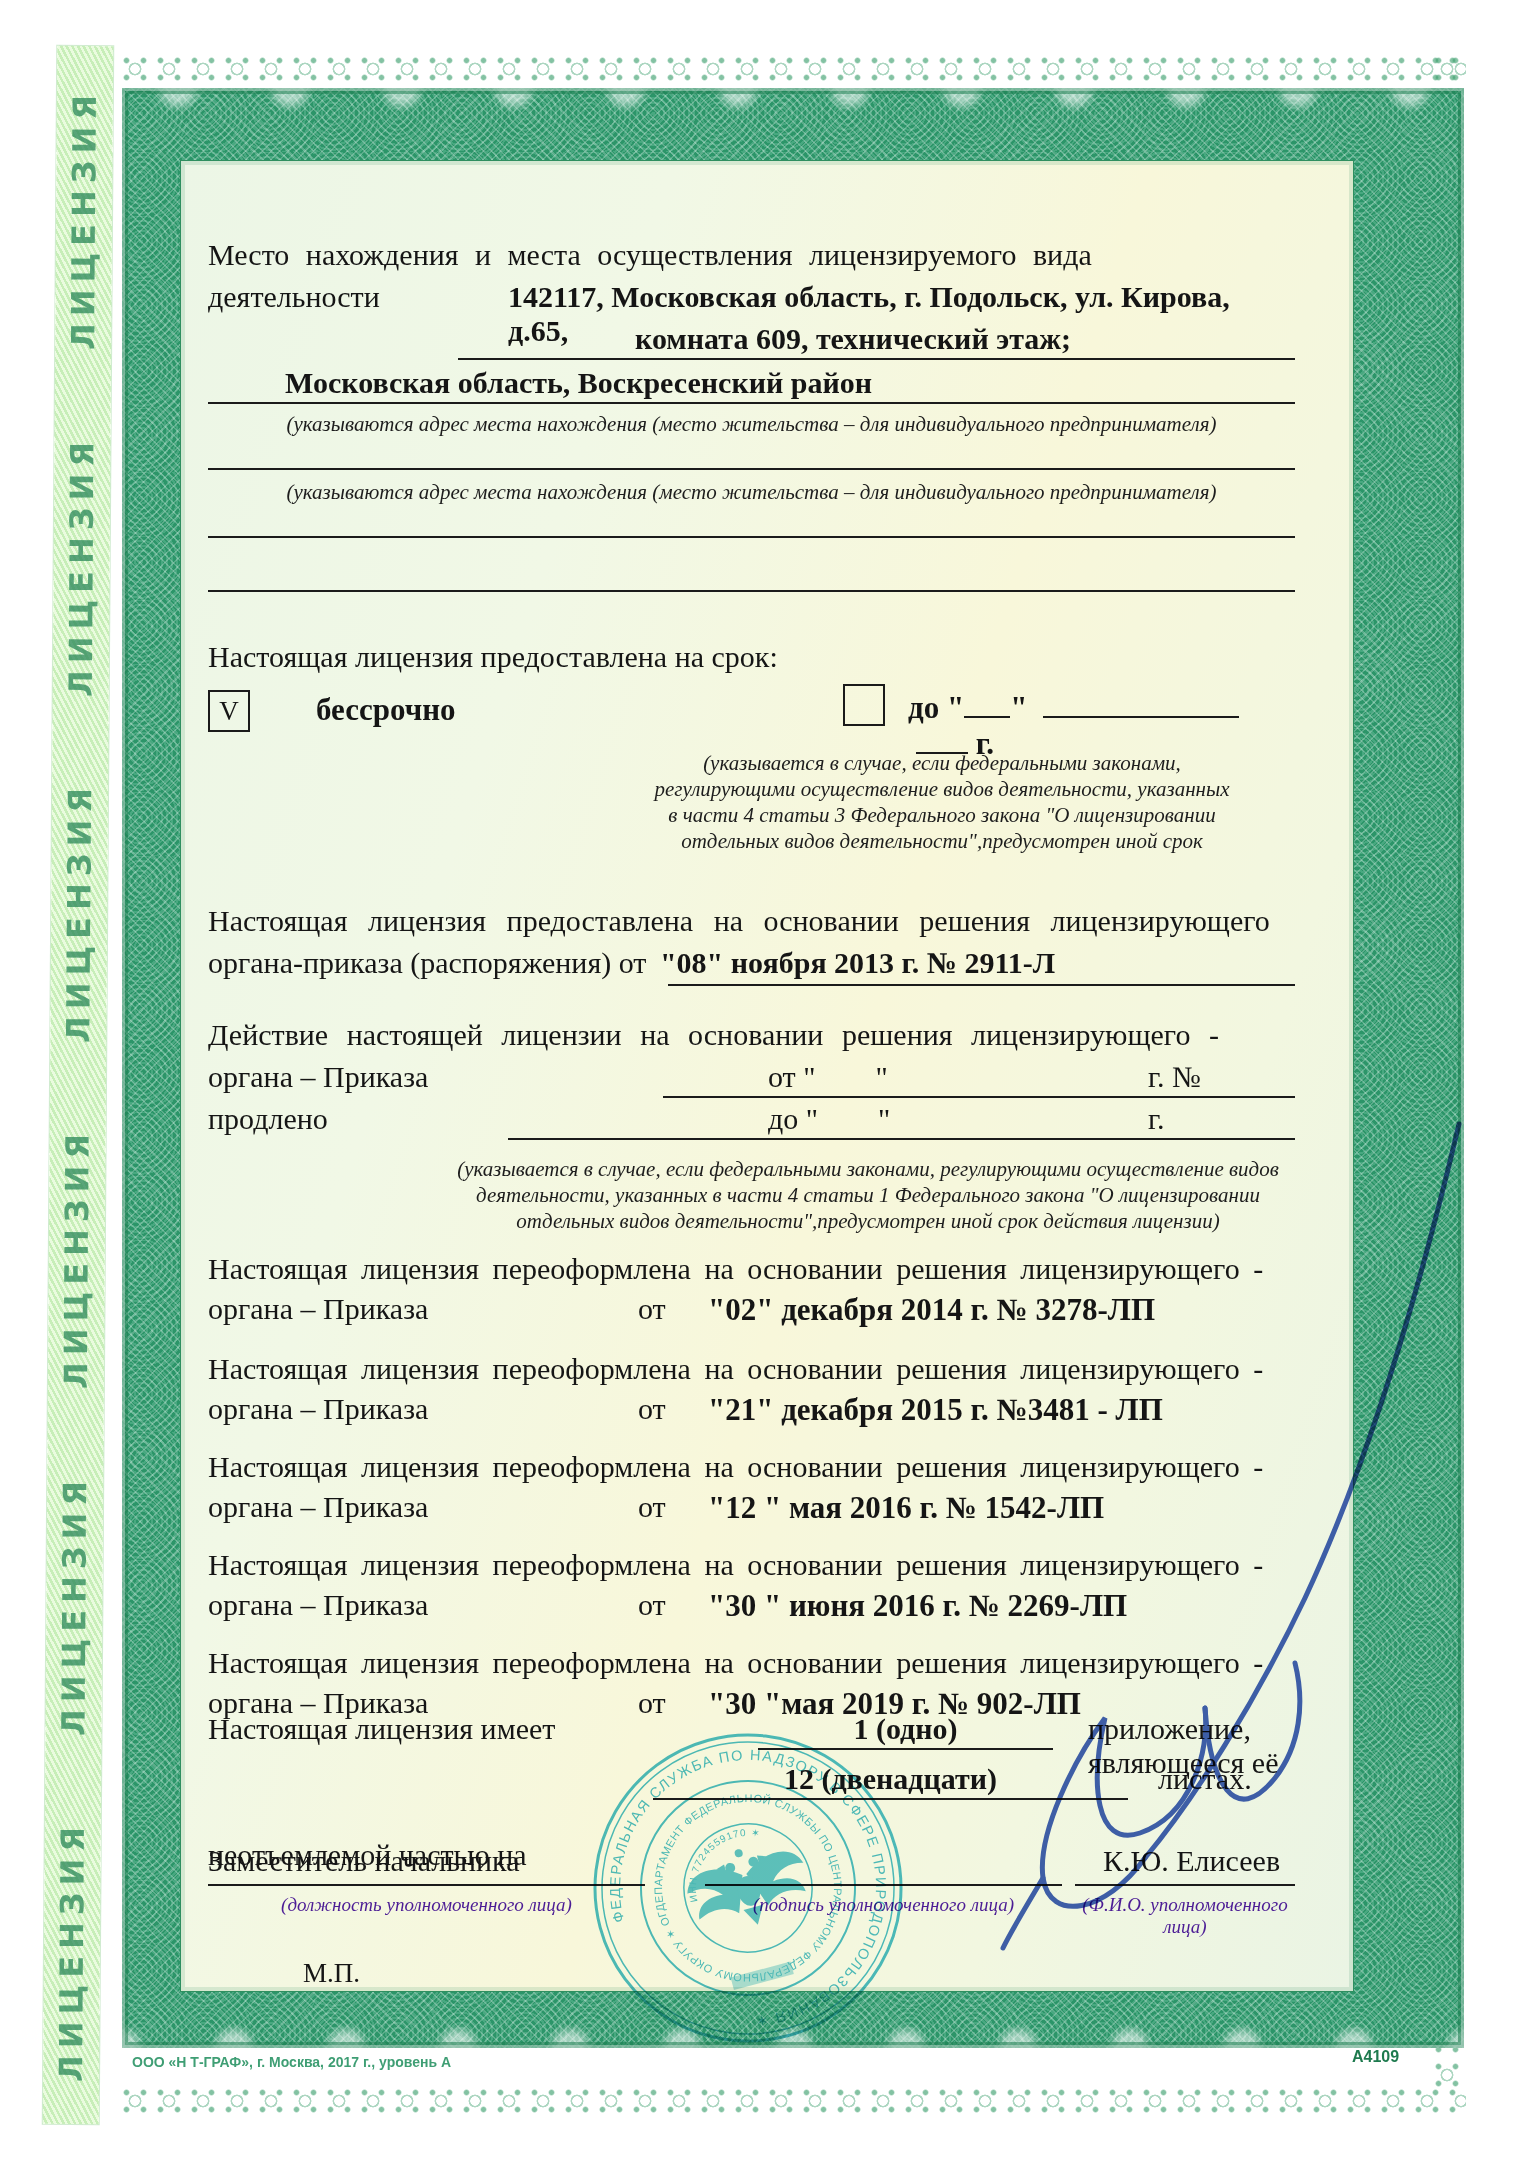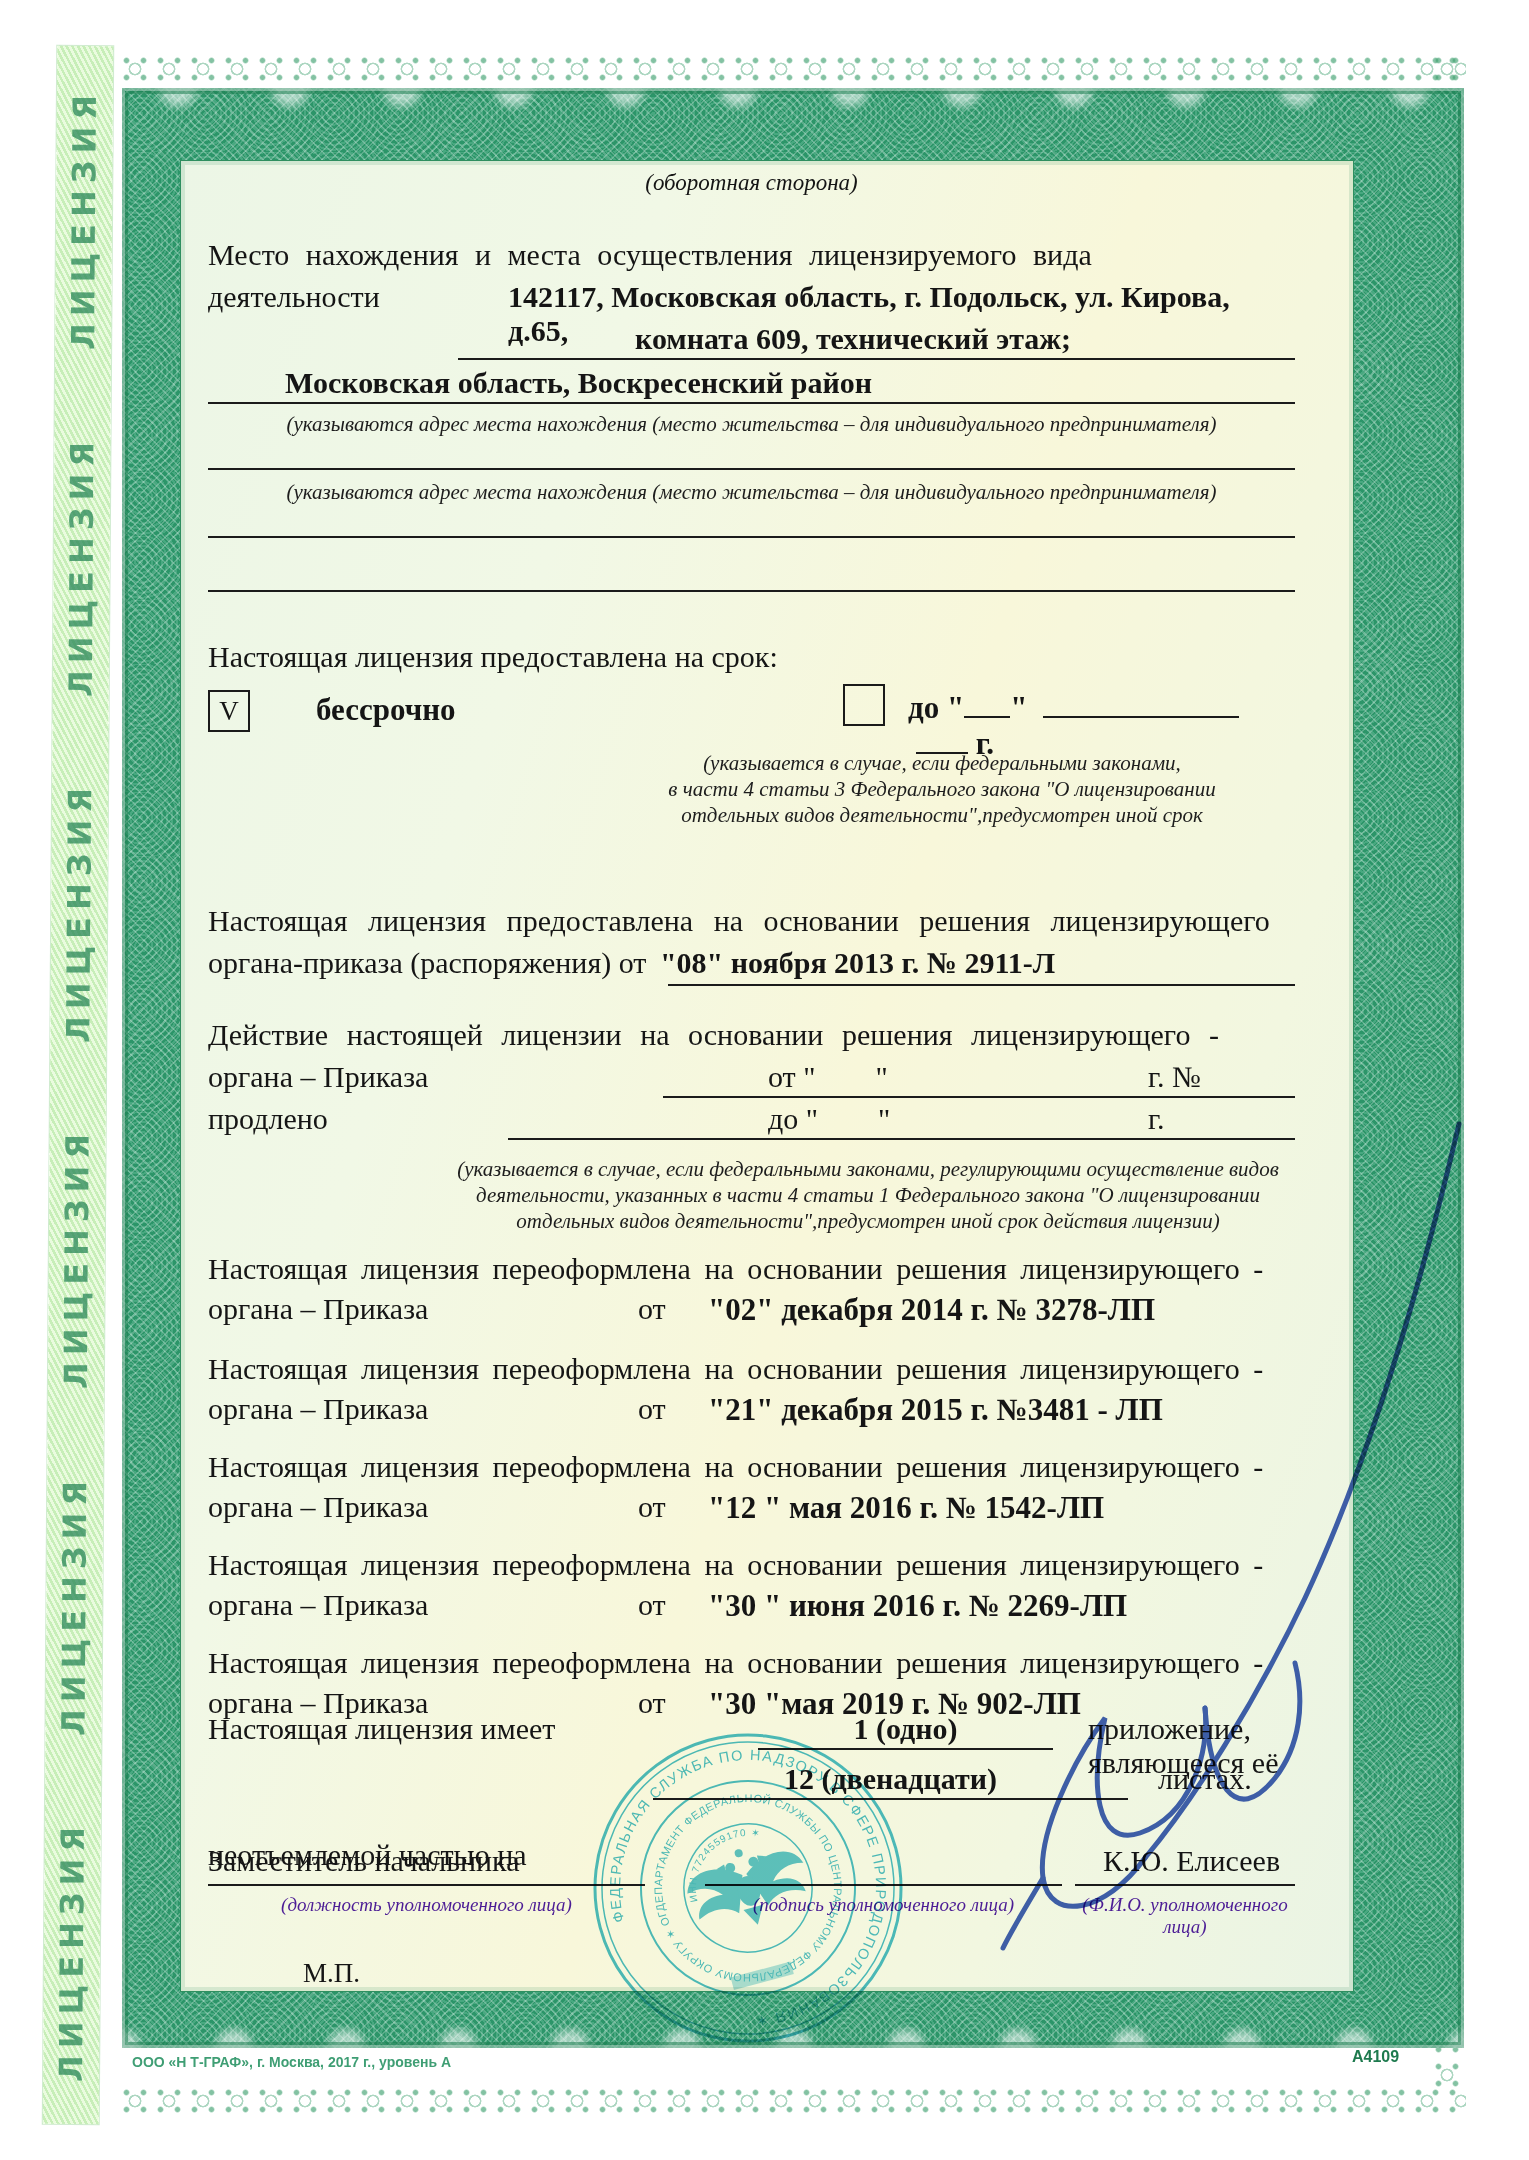--- a/index.html
+++ b/index.html
@@ -76,21 +76,20 @@
 
   <div class="lace" style="left:118px;top:52px;width:1348px;height:34px;"></div>
   <div class="lace" style="left:1430px;top:52px;width:34px;height:2036px;"></div>
   <div class="lace" style="left:118px;top:2084px;width:1348px;height:34px;"></div>
 
   <div class="border"></div>
   <div class="paper"></div>
 
   <div class="content">
 
-    <div class="abs it ctr" style="top:8px;width:100%;font-size:23px;">(оборотная сторона)</div>
 
     <div class="abs js1" style="top:76px;width:100%;">Место нахождения и места осуществления лицензируемого вида</div>
     <div class="abs" style="top:118px;left:0;">деятельности</div>
     <div class="abs b" style="top:118px;left:300px;">142117, Московская область, г. Подольск, ул. Кирова, д.65,</div>
     <div class="abs b ctr" style="top:160px;left:240px;width:810px;">комната 609, технический этаж;</div>
     <div class="ul" style="top:196px;left:250px;width:837px;"></div>
     <div class="abs b" style="top:204px;left:77px;">Московская область, Воскресенский район</div>
     <div class="ul" style="top:240px;left:0;width:1087px;"></div>
     <div class="abs note ctr" style="top:250px;width:100%;">(указываются адрес места нахождения (место жительства – для индивидуального предпринимателя)</div>
     <div class="ul" style="top:306px;left:0;width:1087px;"></div>
@@ -105,20 +104,21 @@
     <div class="abs b" style="top:530px;left:64px;font-size:31px;margin-left:44px;">бессрочно</div>
     <div class="cb" style="top:522px;left:635px;"></div>
     <div class="abs" style="top:528px;left:700px;font-size:31px;">
       <span class="b">до "</span><span class="ul" style="position:relative;display:inline-block;width:46px;height:24px;border-bottom:2.5px solid #1a1a1a;"></span><span class="b">"</span>
       <span class="ul" style="position:relative;display:inline-block;width:196px;height:24px;margin-left:8px;border-bottom:2.5px solid #1a1a1a;"></span>
       <span class="ul" style="position:relative;display:inline-block;width:52px;height:24px;margin-left:8px;border-bottom:2.5px solid #1a1a1a;"></span>
       <span class="b">г.</span>
     </div>
     <div class="abs note ctr" style="top:588px;left:380px;width:708px;line-height:26px;">
       <div>(указывается в случае, если федеральными законами,</div>
+      <div>регулирующими осуществление видов деятельности, указанных</div>
       <div>в части 4 статьи 3 Федерального закона "О лицензировании</div>
       <div>отдельных видов деятельности",предусмотрен иной срок</div>
     </div>
 
     <div class="abs js2" style="top:742px;width:100%;">Настоящая лицензия предоставлена на основании решения лицензирующего</div>
     <div class="abs" style="top:784px;left:0;">
       <span>органа-приказа (распоряжения) от</span>
       <span class="b" style="margin-left:6px;">"08" ноября 2013 г. № 2911-Л</span>
     </div>
     <div class="ul" style="top:822px;left:460px;width:627px;"></div>

